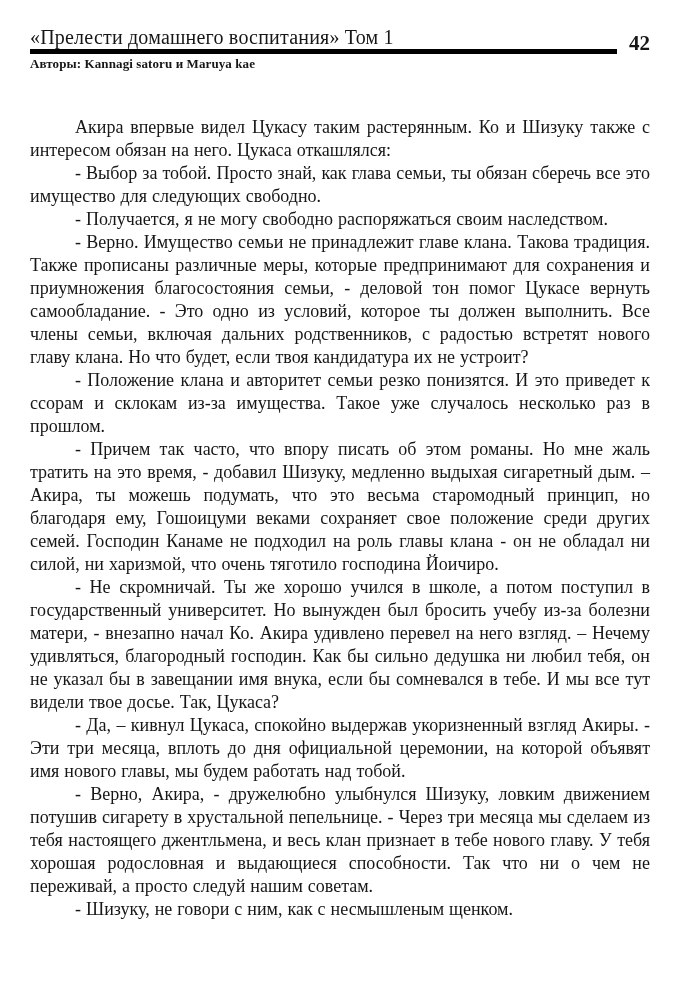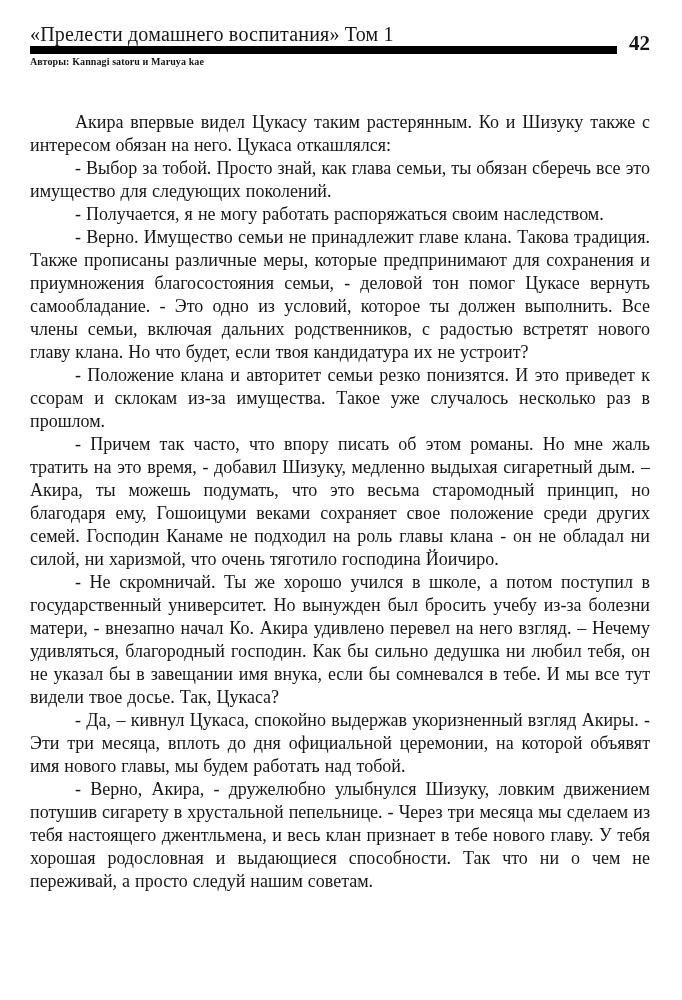--- a/index.html
+++ b/index.html
@@ -19,41 +19,41 @@
     padding: 16px 32px 0 30px;
     overflow: hidden;
   }
   
   .header-row {
     display: flex;
     align-items: flex-end;
   }
   .title-wrap {
     flex: 1 1 auto;
-    border-bottom: 8px solid #000000;
+    border-bottom: 5px solid #000000;
     padding-bottom: 1px;
   }
   .doc-title {
     font-size: 20px;
     line-height: 22px;
     font-weight: 500;
     letter-spacing: 0.2px;
     white-space: nowrap;
   }
   .page-num {
     flex: 0 0 auto;
     padding-left: 12px;
     font-size: 21px;
     line-height: 22px;
     font-weight: 600;
     margin-top: 16px;
   }
   .authors-line {
     margin-top: 2px;
-    font-size: 10px;
+    font-size: 13px;
     font-weight: 700;
     letter-spacing: 0.1px;
   }
   
   .text-body {
     margin-top: 44px;
   }
   .text-body p {
     margin: 0;
     text-indent: 45px;
@@ -73,23 +73,24 @@
     <div class="title-wrap">
       <div class="doc-title">«Прелести домашнего воспитания» Том 1</div>
     </div>
     <div class="page-num">42</div>
   </div>
 
   <div class="authors-line">Авторы: Kannagi satoru и Maruya kae</div>
 
   <div class="text-body">
     <p>Акира впервые видел Цукасу таким растерянным. Ко и Шизуку также с интересом обязан на него. Цукаса откашлялся:</p>
-    <p>- Выбор за тобой. Просто знай, как глава семьи, ты обязан сберечь все это имущество для следующих поколений.</p>
-    <p>- Получается, я не могу работать распоряжаться своим наследством.</p>
+    <p>- Выбор за тобой. Просто знай, как глава семьи, ты обязан сберечь все это имущество для следующих свободно.</p>
+    <p>- Получается, я не могу свободно распоряжаться своим наследством.</p>
     <p>- Верно. Имущество семьи не принадлежит главе клана. Такова традиция. Также прописаны различные меры, которые предпринимают для сохранения и приумножения благосостояния семьи, - деловой тон помог Цукасе вернуть самообладание. - Это одно из условий, которое ты должен выполнить. Все члены семьи, включая дальних родственников, с радостью встретят нового главу клана. Но что будет, если твоя кандидатура их не устроит?</p>
     <p>- Положение клана и авторитет семьи резко понизятся. И это приведет к ссорам и склокам из-за имущества. Такое уже случалось несколько раз в прошлом.</p>
     <p>- Причем так часто, что впору писать об этом романы. Но мне жаль тратить на это время, - добавил Шизуку, медленно выдыхая сигаретный дым. – Акира, ты можешь подумать, что это весьма старомодный принцип, но благодаря ему, Гошоицуми веками сохраняет свое положение среди других семей. Господин Канаме не подходил на роль главы клана - он не обладал ни силой, ни харизмой, что очень тяготило господина Йоичиро.</p>
     <p>- Не скромничай. Ты же хорошо учился в школе, а потом поступил в государственный университет. Но вынужден был бросить учебу из-за болезни матери, - внезапно начал Ко. Акира удивлено перевел на него взгляд. – Нечему удивляться, благородный господин. Как бы сильно дедушка ни любил тебя, он не указал бы в завещании имя внука, если бы сомневался в тебе. И мы все тут видели твое досье. Так, Цукаса?</p>
     <p>- Да, – кивнул Цукаса, спокойно выдержав укоризненный взгляд Акиры. - Эти три месяца, вплоть до дня официальной церемонии, на которой объявят имя нового главы, мы будем работать над тобой.</p>
     <p>- Верно, Акира, - дружелюбно улыбнулся Шизуку, ловким движением потушив сигарету в хрустальной пепельнице. - Через три месяца мы сделаем из тебя настоящего джентльмена, и весь клан признает в тебе нового главу. У тебя хорошая родословная и выдающиеся способности. Так что ни о чем не переживай, а просто следуй нашим советам.</p>
+    <p>- Шизуку, не говори с ним, как с несмышленым щенком.</p>
   </div>
 
 </div>
 
 </body></html>

